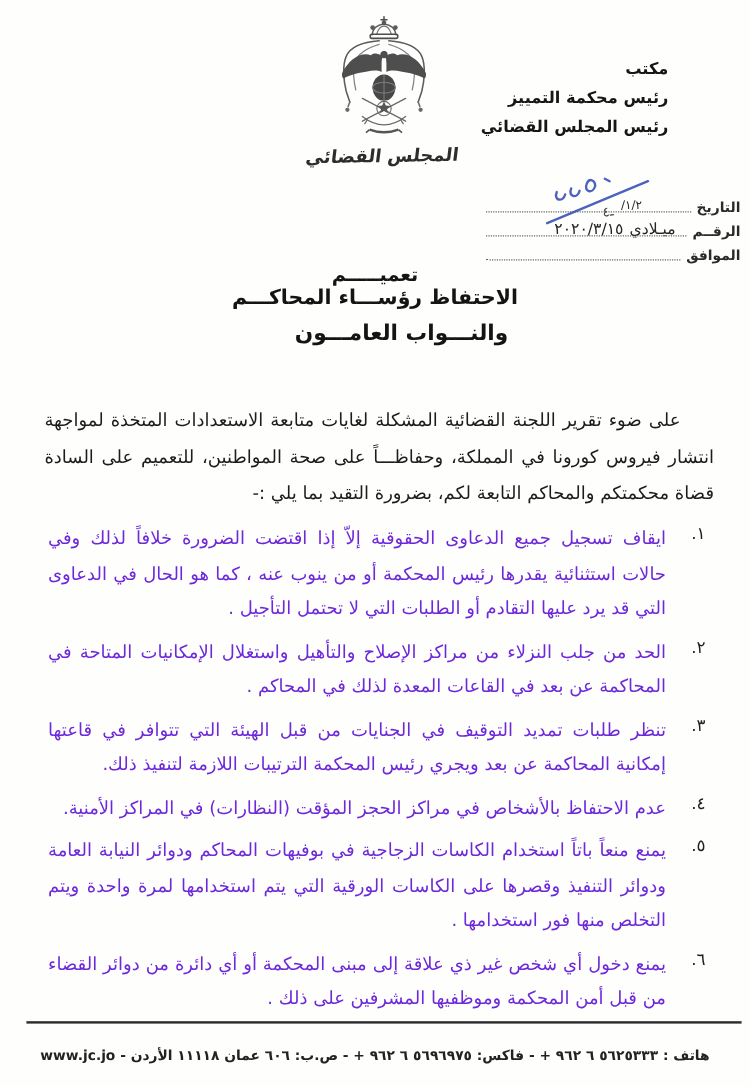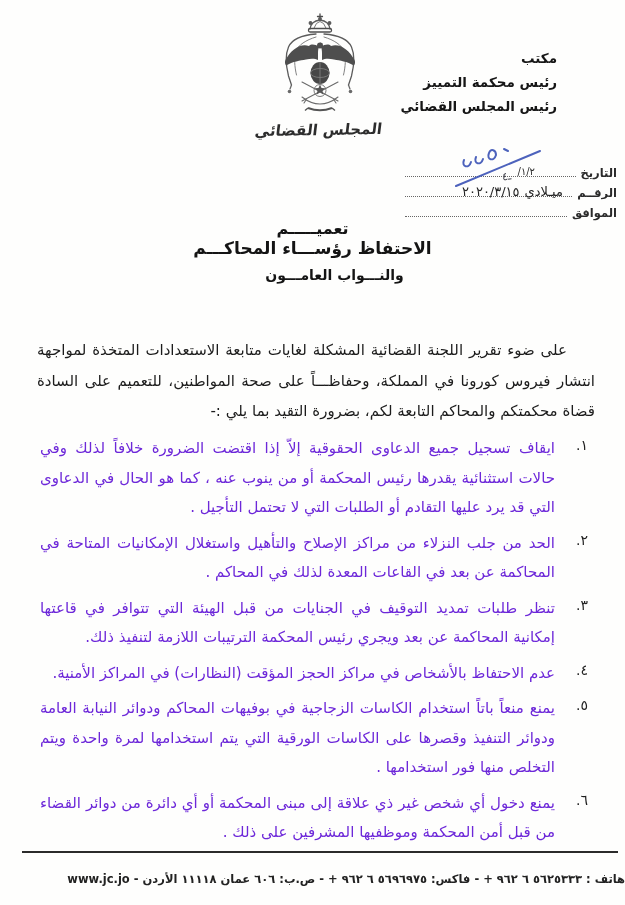--- a/index.html
+++ b/index.html
@@ -34,35 +34,35 @@
   }
   .ref-date-value{
     position:absolute;top:184px;right:62px;font-size:13px;color:#242424;
     display:flex;gap:5px;direction:rtl;
   }
   .scribble{position:absolute;top:144px;left:448px;}
   
   .title-block{position:absolute;top:219px;left:0;right:0;text-align:center;font-weight:bold;color:#141414;}
   .title-l1{font-size:16px;}
   .title-l2{font-size:17px;margin-bottom:9px;}
-  .title-l3{font-size:14px;padding-left:44px;}
+  .title-l3{font-size:18px;padding-left:44px;}
   
   .intro{
     position:absolute;top:320px;right:30px;left:37px;
     font-size:15px;line-height:30.5px;text-align:justify;text-indent:28px;color:#1c1c1c;
   }
   .items{position:absolute;top:434px;right:30px;left:40px;}
   .item{display:flex;margin-bottom:6px;}
   .item-num{flex:none;width:40px;text-align:right;padding-right:7px;box-sizing:border-box;
     font-size:14px;padding-top:3px;}
   .item-text{flex:1;font-size:15px;line-height:29.5px;text-align:justify;color:#6d28d9;}
   
   .rule{position:absolute;top:851px;left:22px;right:7px;height:2px;background:#2b2b2b;}
   .footer{
-    position:absolute;top:872px;left:0;right:0;text-align:right;
+    position:absolute;top:872px;left:0;right:0;text-align:center;
     font-size:11.5px;font-weight:bold;color:#222;
   }
 </style>
 </head>
 <body>
 
 <div class="page">
 
   <div class="emblem-wrap">
     <svg width="96" height="102" viewBox="0 0 94 102" aria-hidden="true">

